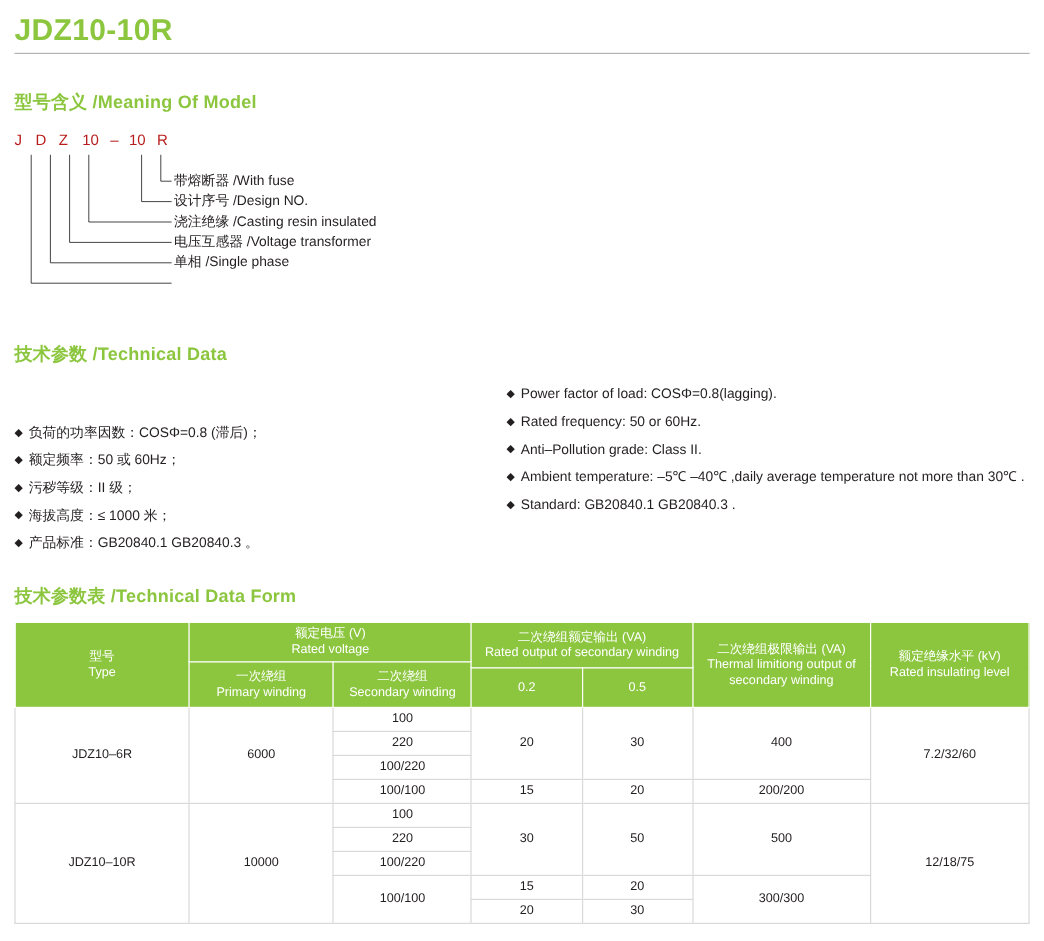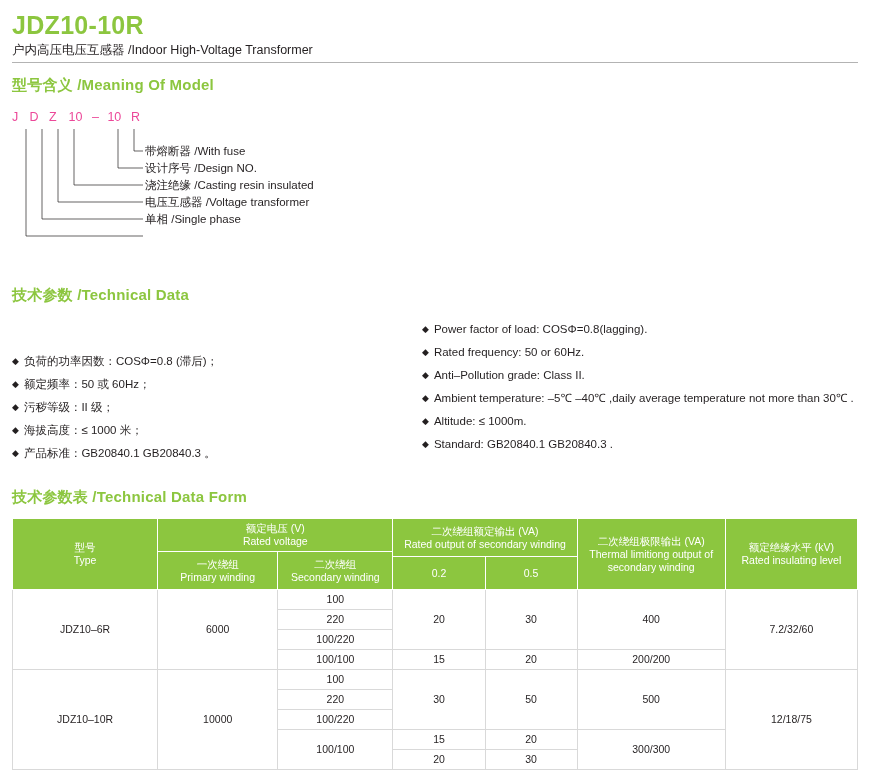--- a/index.html
+++ b/index.html
@@ -78,21 +78,21 @@
     top: 110px;
     width: 500px;
     height: 140px;
   }
   .model-code {
     position: absolute;
     left: 0px;
     top: 0px;
     font-size: 12.5px;
     letter-spacing: 0px;
-    color: #ec4899;
+    color: #b91c1c;
     white-space: nowrap;
   }
   .model-code span {
     display: inline-block;
   }
   .leader-lines {
     position: absolute;
     left: 0;
     top: 0;
   }
@@ -180,21 +180,20 @@
     font-size: 11px;
   }
 </style>
 </head>
 <body>
 
 <div class="page">
 
   <div class="header">
     <div class="main-title">JDZ10-10R</div>
-    <div class="sub-title">户内高压电压互感器 /Indoor High-Voltage Transformer</div>
     <div class="header-rule"></div>
   </div>
 
   <div class="section-heading sec-model">型号含义 /Meaning Of Model</div>
 
   <div class="model-block">
     <div class="model-code">
       <span style="width:14px">J</span>
       <span style="width:16px">D</span>
       <span style="width:16px">Z</span>
@@ -239,21 +238,20 @@
       <div class="bullet-row"><span class="bullet">◆</span><span>额定频率：50 或 60Hz；</span></div>
       <div class="bullet-row"><span class="bullet">◆</span><span>污秽等级：II 级；</span></div>
       <div class="bullet-row"><span class="bullet">◆</span><span>海拔高度：≤ 1000 米；</span></div>
       <div class="bullet-row"><span class="bullet">◆</span><span>产品标准：GB20840.1  GB20840.3 。</span></div>
     </div>
     <div class="tech-col right">
       <div class="bullet-row"><span class="bullet">◆</span><span>Power factor of load: COSΦ=0.8(lagging).</span></div>
       <div class="bullet-row"><span class="bullet">◆</span><span>Rated frequency: 50 or 60Hz.</span></div>
       <div class="bullet-row"><span class="bullet">◆</span><span>Anti–Pollution grade: Class II.</span></div>
       <div class="bullet-row"><span class="bullet">◆</span><span>Ambient temperature: –5℃ –40℃ ,daily average temperature not more than 30℃ .</span></div>
-      <div class="bullet-row"><span class="bullet">◆</span><span>Altitude: ≤ 1000m.</span></div>
       <div class="bullet-row"><span class="bullet">◆</span><span>Standard: GB20840.1  GB20840.3 .</span></div>
     </div>
   </div>
 
   <div class="section-heading sec-form">技术参数表 /Technical Data Form</div>
 
   <div class="table-wrap">
     <table class="data">
       <colgroup>
         <col style="width:145px">

